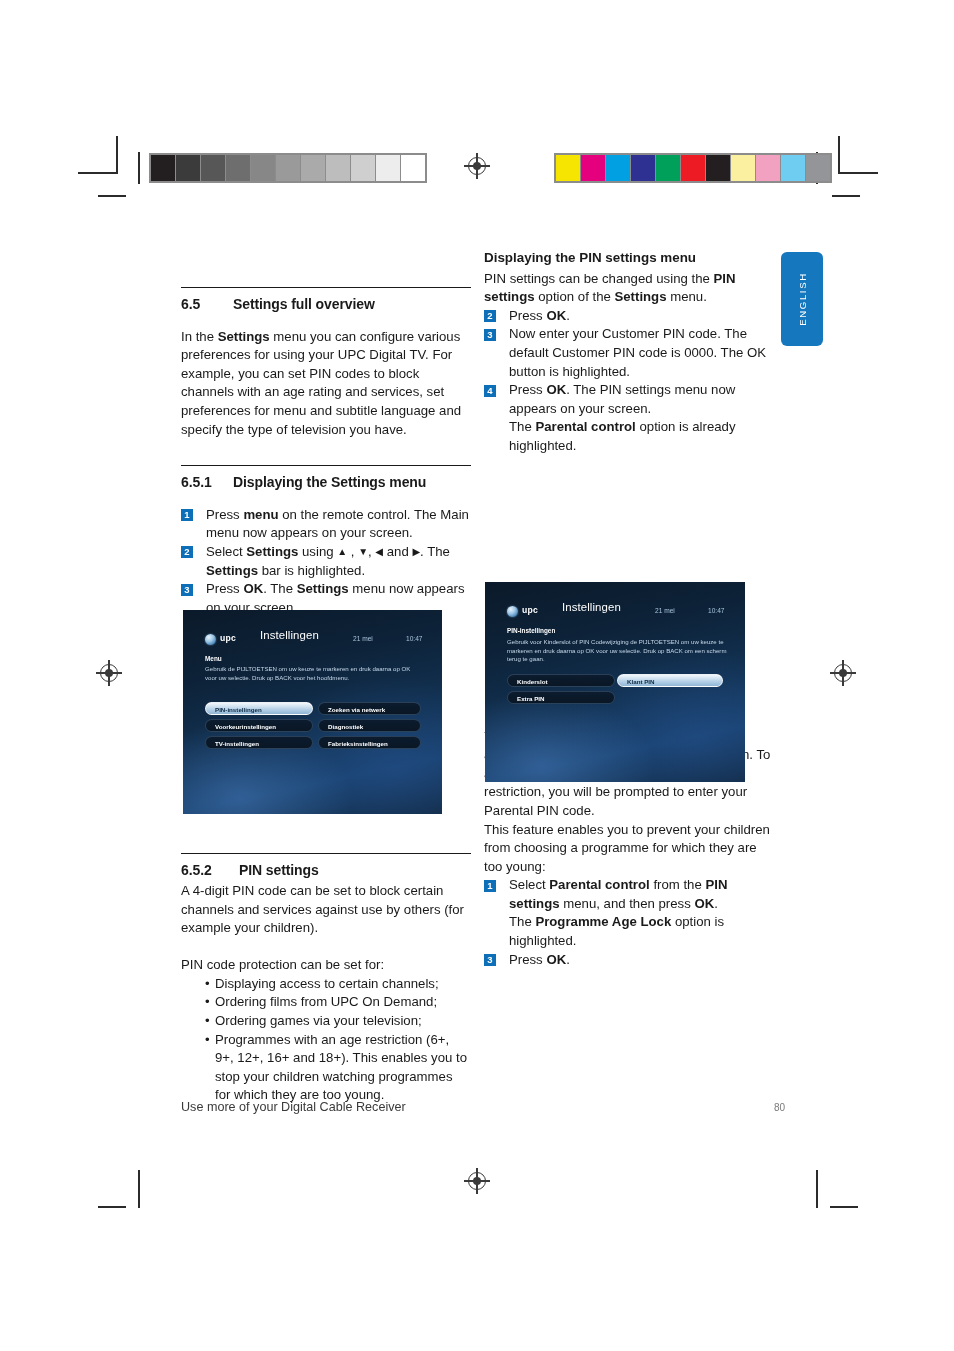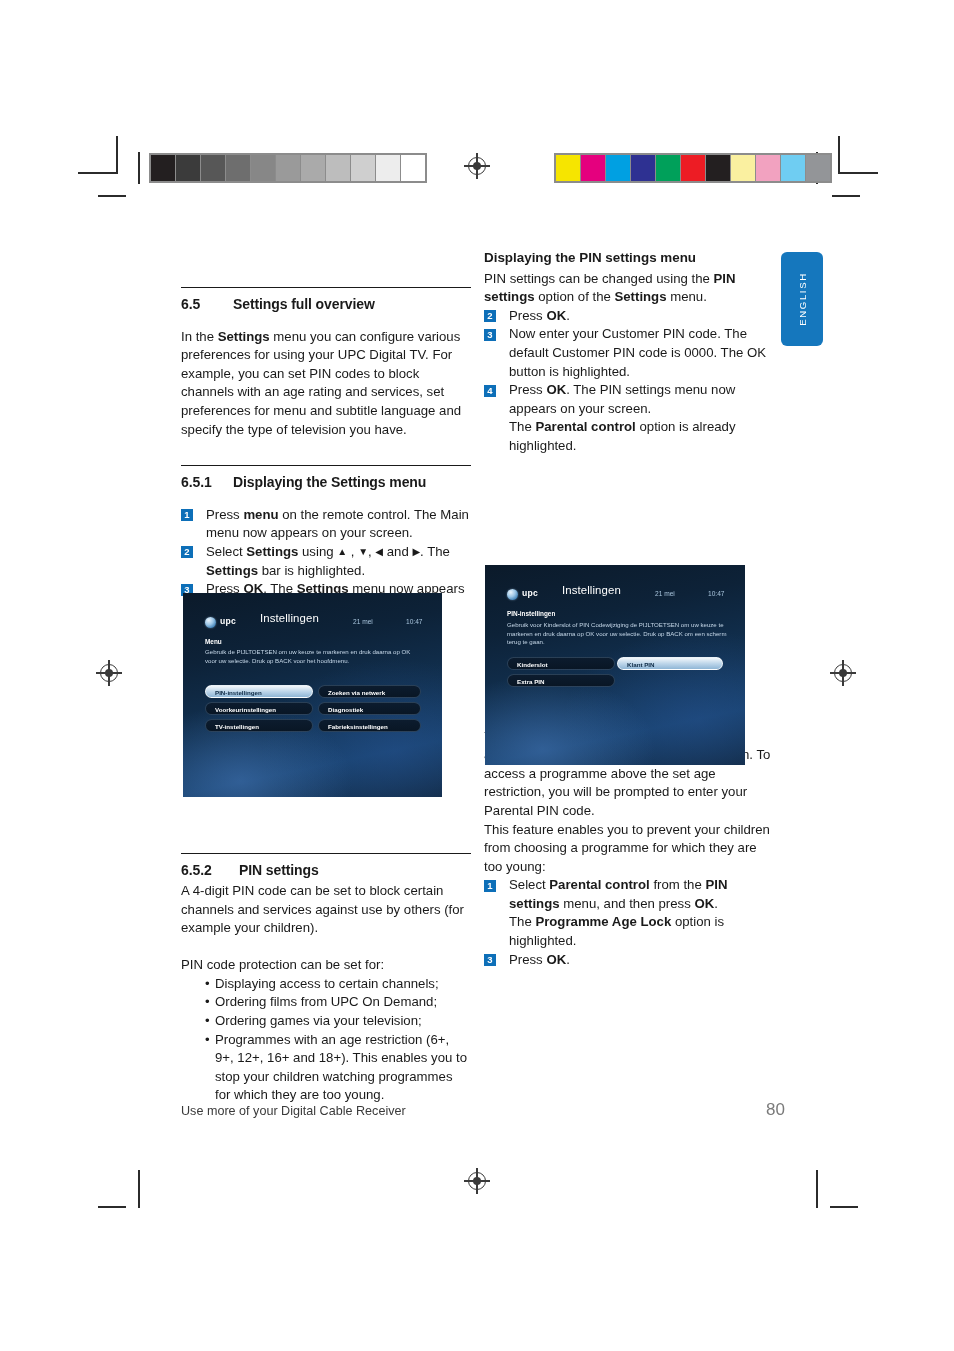--- a/index.html
+++ b/index.html
@@ -144,20 +144,21 @@
   .tvshot {
     position: absolute;
     overflow: hidden;
     background:
       radial-gradient(ellipse 70% 60% at 22% 92%, rgba(70,120,185,0.55) 0%, rgba(70,120,185,0) 62%),
       radial-gradient(ellipse 80% 70% at 82% 78%, rgba(40,85,150,0.45) 0%, rgba(40,85,150,0) 65%),
       linear-gradient(168deg, #0b1a2a 0%, #0d2238 28%, #123253 58%, #17406b 78%, #10273f 100%);
     color: #e7eef6;
     font-size: 6.2px;
     line-height: 8.4px;
+    margin-top: 17px;
   }
   .tv1 { left: 183px; top: 593px; width: 259px; height: 204px; }
   .tv2 { left: 485px; top: 565px; width: 260px; height: 200px; }
   .tv-logo {
     position: absolute; left: 22px; top: 24px;
     width: 11px; height: 11px; border-radius: 50%;
     background: radial-gradient(circle at 34% 30%, #e9f3fb 0%, #9cc6e6 42%, #3e7fb5 78%, #1d4e78 100%);
     box-shadow: 0 0 2px rgba(180,215,245,0.5);
   }
   .tv-logo-text {
@@ -206,21 +207,21 @@
   .footer {
     position: absolute;
     left: 181px; top: 1100px;
     width: 604px;
     font-size: 12.6px;
     color: #3a3a3a;
     display: flex;
     justify-content: space-between;
     align-items: baseline;
   }
-  .footer .pageno { color: #7a7a7a; font-size: 17px; }
+  .footer .pageno { color: #7a7a7a; font-size: 10px; }
 </style>
 </head>
 <body>
 
 <div class="page">
 
   <div class="cropmark" style="left:116px; top:136px; width:1.6px; height:38px;"></div>
   <div class="cropmark" style="left:78px; top:172px; width:38px; height:1.6px;"></div>
   <div class="cropmark" style="left:98px; top:195px; width:28px; height:1.6px;"></div>
   <div class="cropmark" style="left:138px; top:152px; width:1.6px; height:32px;"></div>

